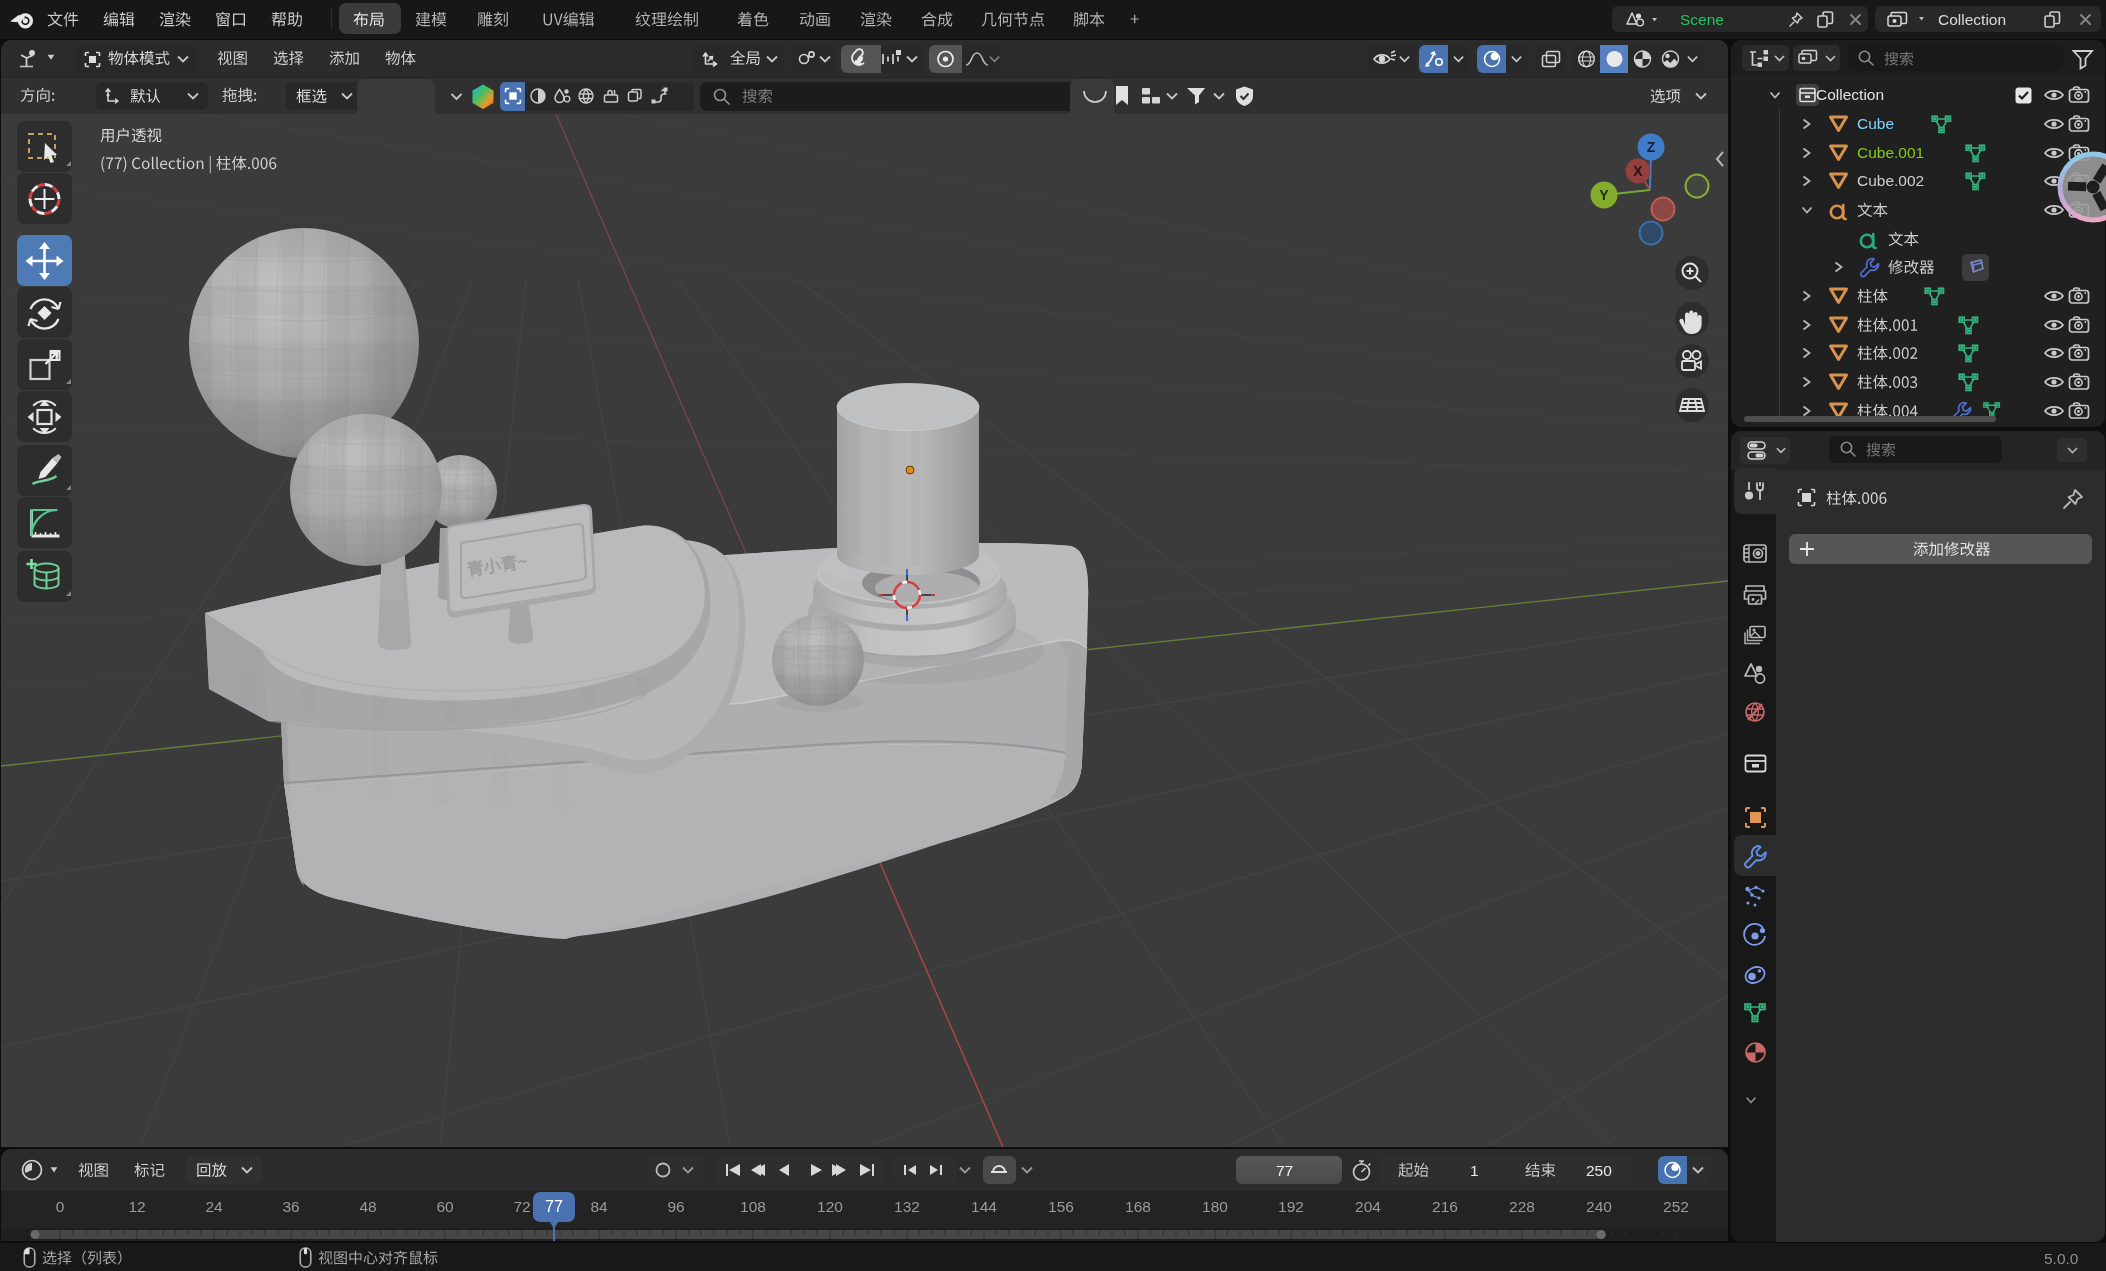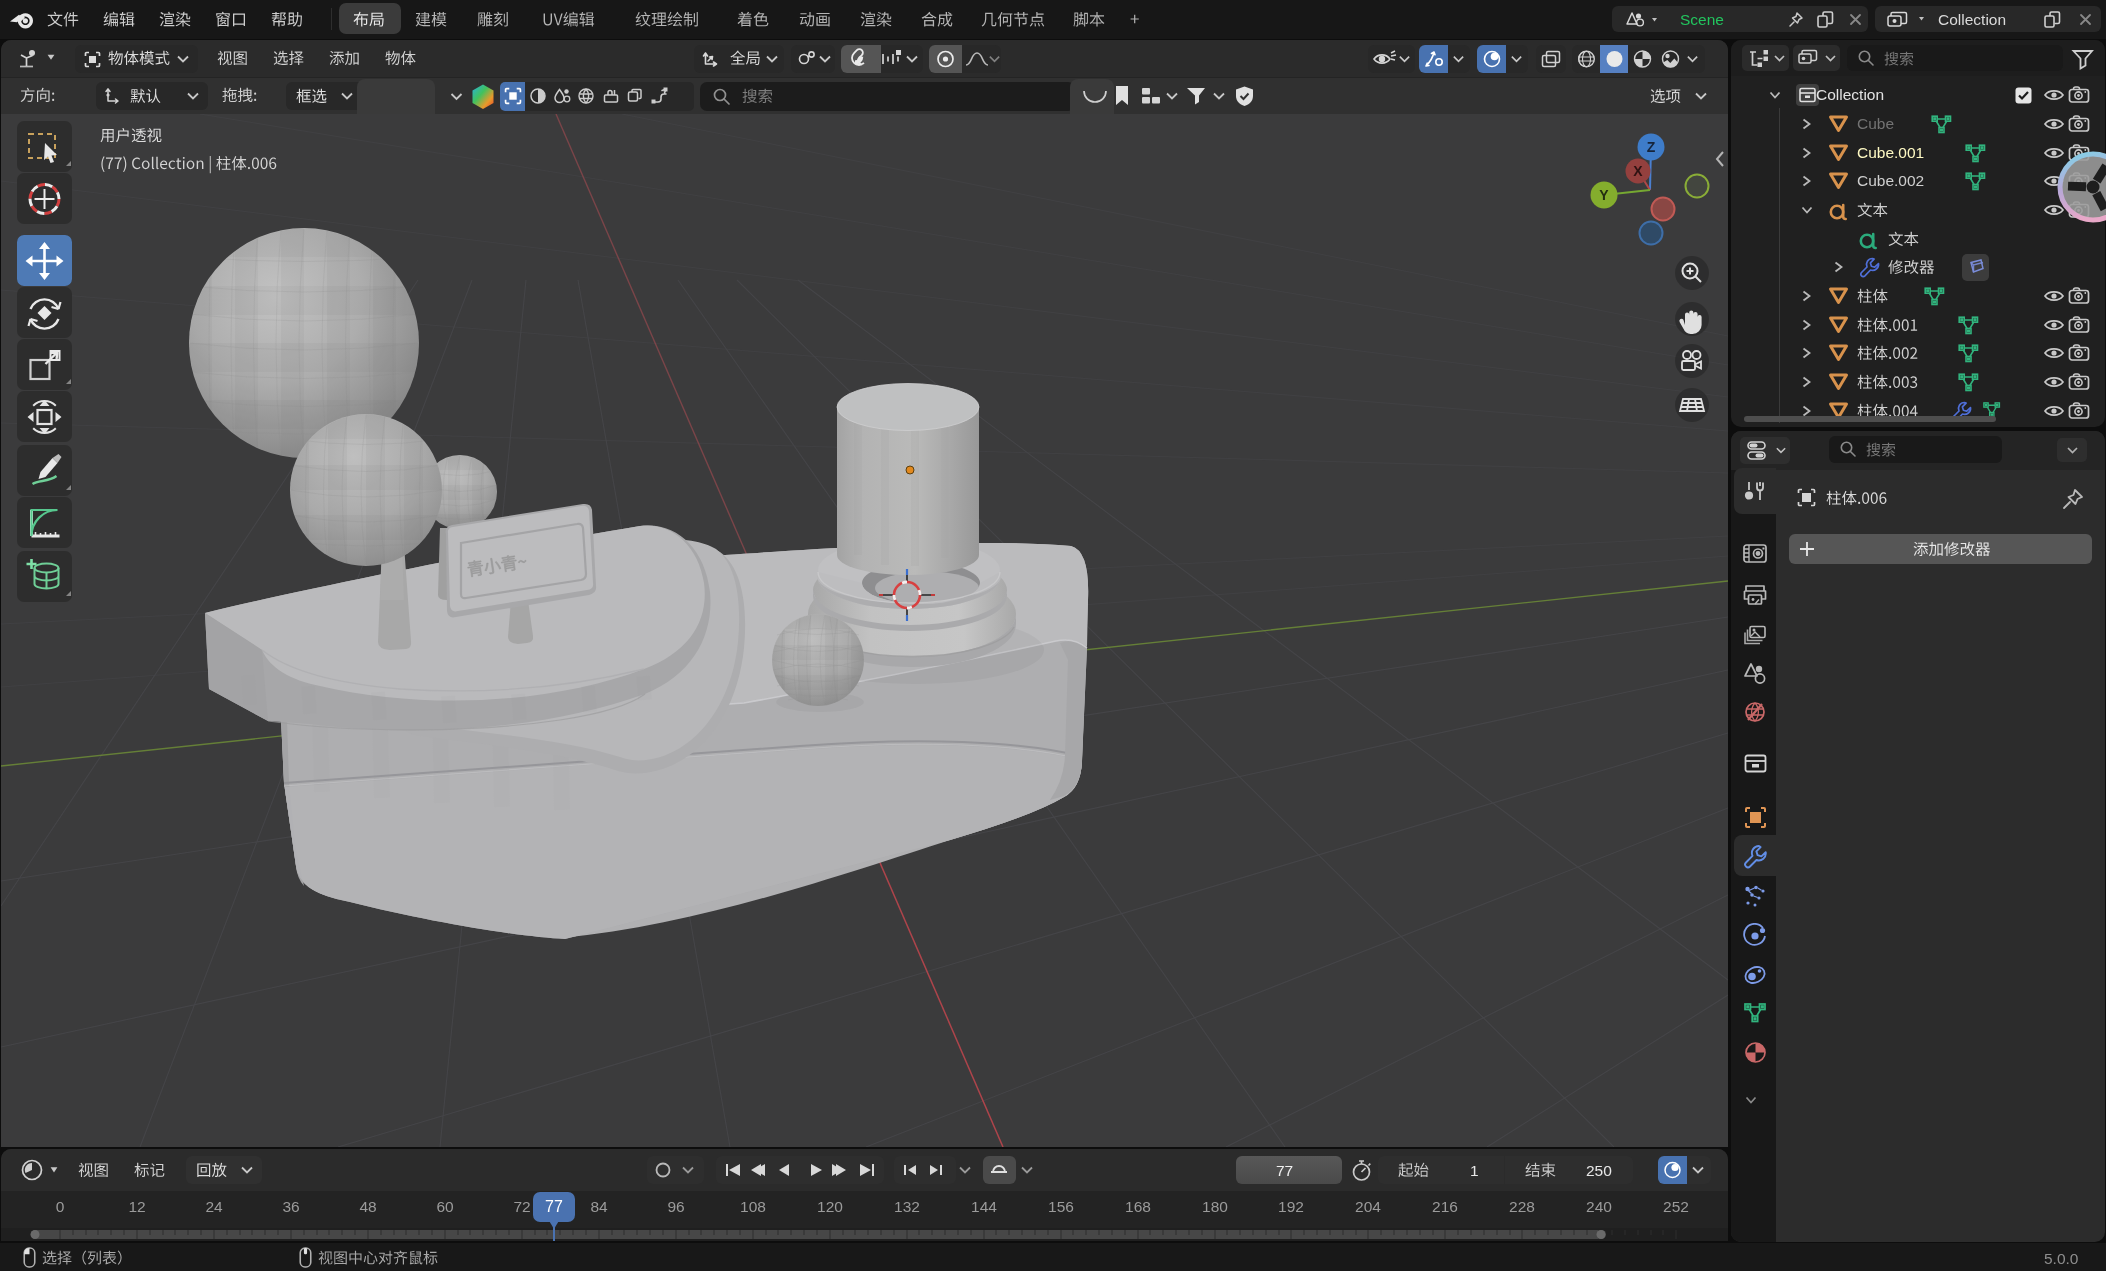--- a/index.html
+++ b/index.html
@@ -582,21 +582,21 @@
     </svg><svg class="abs" style="left:2068px;top:85px" width="22" height="19" viewBox="0 0 22 19">
       <path d="M5.5 5 V4 a2 2 0 0 1 2 -2 h2 a2 2 0 0 1 2 2 V5" fill="none" stroke="#c9c9c9" stroke-width="1.5"></path>
       <rect x="1.5" y="4.5" width="19" height="12.5" rx="2.5" fill="none" stroke="#c9c9c9" stroke-width="1.7"></rect>
       <circle cx="10.5" cy="10.5" r="3.6" fill="none" stroke="#c9c9c9" stroke-width="1.6"></circle>
       <circle cx="10.5" cy="10.5" r="1.4" fill="#c9c9c9"></circle>
       <circle cx="17.3" cy="7" r="0.9" fill="#c9c9c9"></circle>
     </svg><svg class="abs" style="left:1800px;top:117px" width="12" height="14" viewBox="0 0 12 14">
       <path d="M3.5 2.5 l6 4.5 l-6 4.5" stroke="#b9b9b9" stroke-width="1.8" fill="none"></path>
     </svg><svg class="abs" style="left:1828px;top:114px" width="21" height="19" viewBox="0 0 21 19">
       <path d="M2.5 3 H18.5 L10.5 16.5 Z" fill="none" stroke="#d8924c" stroke-width="3" stroke-linejoin="round"></path>
-    </svg><div class="lat" style="left:1857px;top:115px;font-size:15.5px;color:#737373">Cube</div><svg class="abs" style="left:1930px;top:114px" width="23" height="21" viewBox="0 0 23 21">
+    </svg><div class="lat" style="left:1857px;top:115px;font-size:15.5px;color:#7dd3fc">Cube</div><svg class="abs" style="left:1930px;top:114px" width="23" height="21" viewBox="0 0 23 21">
       <g transform="scale(1.0)" stroke="#31b47e" stroke-width="1.6" fill="none">
         <path d="M5 5 L18 5 L11.5 16 Z"></path>
         <rect x="2.2" y="2.2" width="5" height="5" fill="#202020"></rect>
         <rect x="15.5" y="2.2" width="5" height="5" fill="#202020"></rect>
         <rect x="9" y="13.5" width="5" height="5" fill="#202020"></rect>
         <rect x="3.2" y="3.2" width="3" height="3" fill="#31b47e" stroke="none"></rect>
         <rect x="16.5" y="3.2" width="3" height="3" fill="#31b47e" stroke="none"></rect>
         <rect x="10" y="14.5" width="3" height="3" fill="#31b47e" stroke="none"></rect>
       </g>
     </svg><svg class="abs" style="left:2043px;top:115px" width="22" height="18" viewBox="0 0 22 18">
@@ -605,21 +605,21 @@
     </svg><svg class="abs" style="left:2068px;top:114px" width="22" height="19" viewBox="0 0 22 19">
       <path d="M5.5 5 V4 a2 2 0 0 1 2 -2 h2 a2 2 0 0 1 2 2 V5" fill="none" stroke="#c9c9c9" stroke-width="1.5"></path>
       <rect x="1.5" y="4.5" width="19" height="12.5" rx="2.5" fill="none" stroke="#c9c9c9" stroke-width="1.7"></rect>
       <circle cx="10.5" cy="10.5" r="3.6" fill="none" stroke="#c9c9c9" stroke-width="1.6"></circle>
       <circle cx="10.5" cy="10.5" r="1.4" fill="#c9c9c9"></circle>
       <circle cx="17.3" cy="7" r="0.9" fill="#c9c9c9"></circle>
     </svg><svg class="abs" style="left:1800px;top:146px" width="12" height="14" viewBox="0 0 12 14">
       <path d="M3.5 2.5 l6 4.5 l-6 4.5" stroke="#b9b9b9" stroke-width="1.8" fill="none"></path>
     </svg><svg class="abs" style="left:1828px;top:143px" width="21" height="19" viewBox="0 0 21 19">
       <path d="M2.5 3 H18.5 L10.5 16.5 Z" fill="none" stroke="#d8924c" stroke-width="3" stroke-linejoin="round"></path>
-    </svg><div class="lat" style="left:1857px;top:144px;font-size:15.5px;color:#fef9c3">Cube.001</div><svg class="abs" style="left:1964px;top:143px" width="23" height="21" viewBox="0 0 23 21">
+    </svg><div class="lat" style="left:1857px;top:144px;font-size:15.5px;color:#84cc16">Cube.001</div><svg class="abs" style="left:1964px;top:143px" width="23" height="21" viewBox="0 0 23 21">
       <g transform="scale(1.0)" stroke="#31b47e" stroke-width="1.6" fill="none">
         <path d="M5 5 L18 5 L11.5 16 Z"></path>
         <rect x="2.2" y="2.2" width="5" height="5" fill="#202020"></rect>
         <rect x="15.5" y="2.2" width="5" height="5" fill="#202020"></rect>
         <rect x="9" y="13.5" width="5" height="5" fill="#202020"></rect>
         <rect x="3.2" y="3.2" width="3" height="3" fill="#31b47e" stroke="none"></rect>
         <rect x="16.5" y="3.2" width="3" height="3" fill="#31b47e" stroke="none"></rect>
         <rect x="10" y="14.5" width="3" height="3" fill="#31b47e" stroke="none"></rect>
       </g>
     </svg><svg class="abs" style="left:2043px;top:144px" width="22" height="18" viewBox="0 0 22 18">

